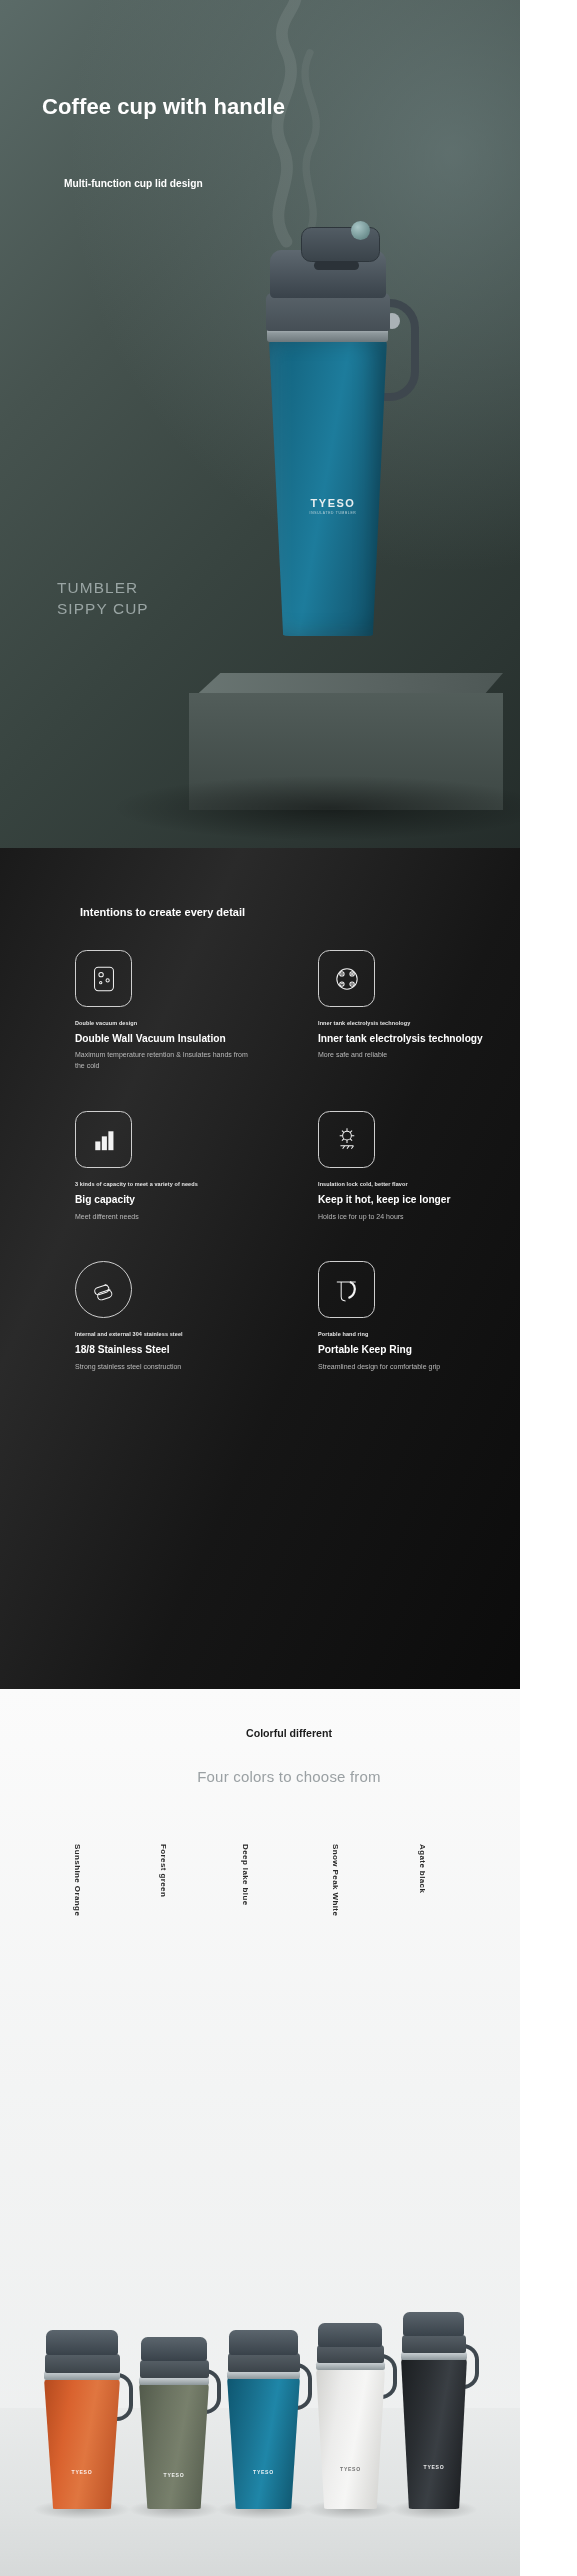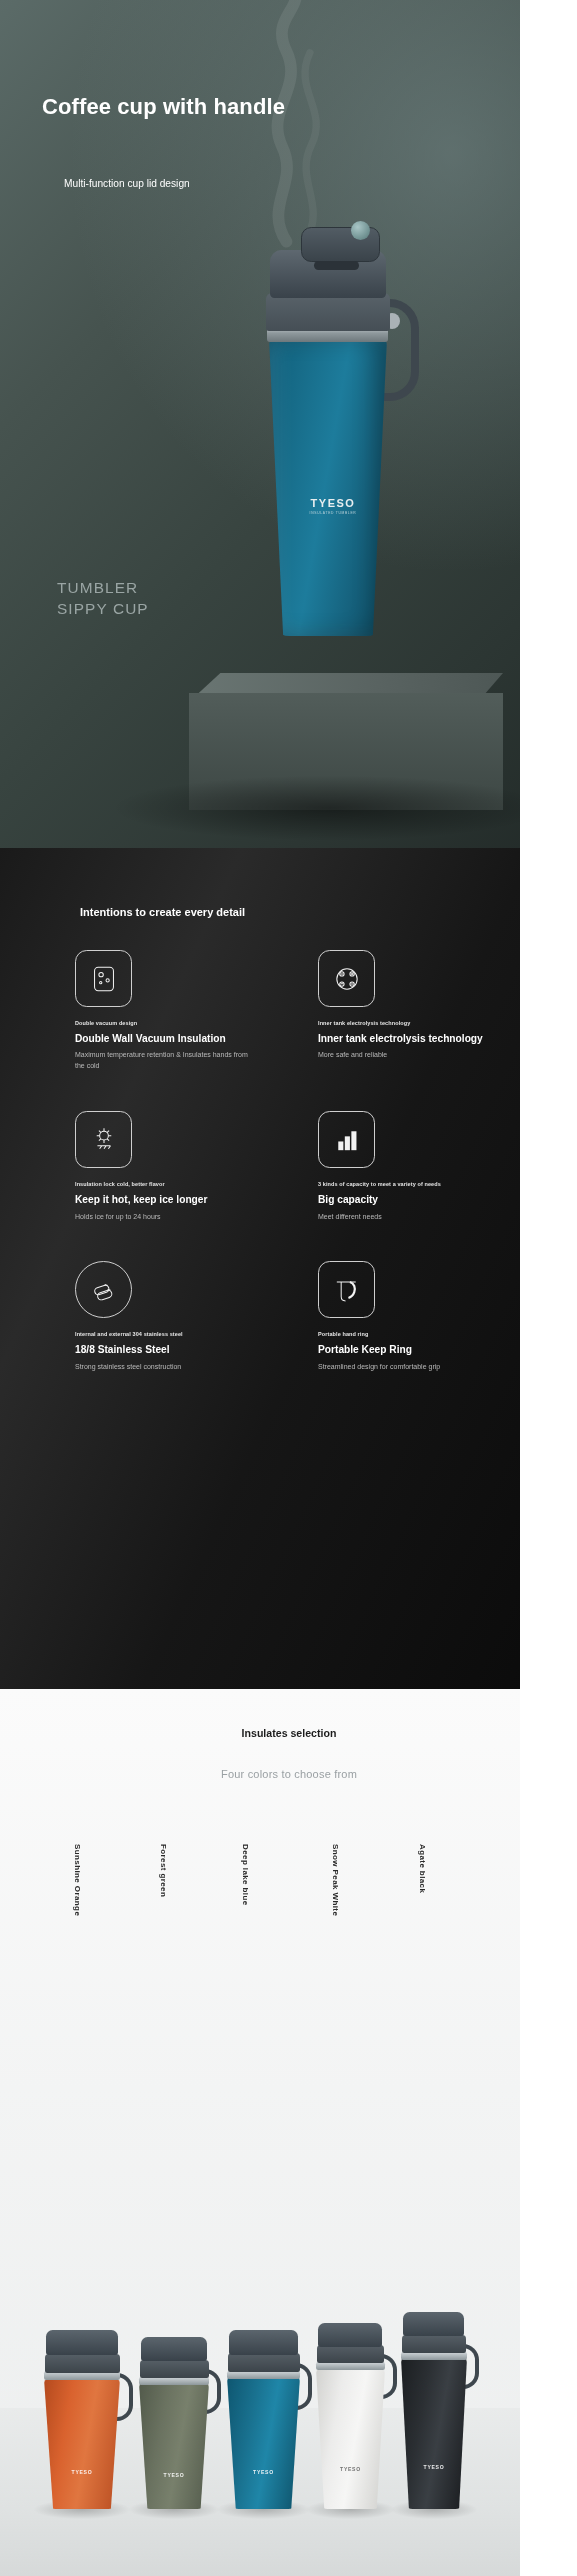--- a/index.html
+++ b/index.html
@@ -33,21 +33,21 @@
     font-size: 22px;
     font-weight: bold;
     color: #ffffff;
     letter-spacing: 0.1px;
   }
   .hero-sub {
     position: absolute;
     left: 64px;
     top: 178px;
     font-size: 10.2px;
-    font-weight: normal;
+    font-weight: bold;
     color: #ffffff;
   }
   .hero-side {
     position: absolute;
     left: 57px;
     top: 578px;
     font-size: 15.4px;
     line-height: 1.35;
     color: #9aa5a4;
     letter-spacing: 1.1px;
@@ -249,21 +249,21 @@
     top: 38px; left: 0; width: 100%;
     text-align: center;
     font-size: 10.6px;
     font-weight: bold;
     color: #1c1c1c;
   }
   .colors-sub {
     position: absolute;
     top: 79px; left: 0; width: 100%;
     text-align: center;
-    font-size: 11px;
+    font-size: 15px;
     color: #9aa0a3;
     letter-spacing: 0.2px;
   }
   .swatch-labels {
     position: absolute;
     top: 155px;
     left: 0; width: 100%;
     height: 124px;
   }
   .vlabel {
@@ -401,41 +401,41 @@
           </svg>
         </div>
         <div class="feat-kicker">Inner tank electrolysis technology</div>
         <div class="feat-head">Inner tank electrolysis technology</div>
         <div class="feat-desc">More safe and reliable</div>
       </div>
 
       <div class="feat">
         <div class="feat-icon">
           <svg width="32" height="32" viewBox="0 0 44 44" fill="none" stroke="#f2f2f2" stroke-width="1.4">
+            <rect x="10" y="24" width="7" height="12" fill="#f2f2f2" stroke="none"></rect>
+            <rect x="19" y="17" width="7" height="19" fill="#f2f2f2" stroke="none"></rect>
+            <rect x="28" y="10" width="7" height="26" fill="#f2f2f2" stroke="none"></rect>
+          </svg>
+        </div>
+        <div class="feat-kicker">3 kinds of capacity to meet a variety of needs</div>
+        <div class="feat-head">Big capacity</div>
+        <div class="feat-desc">Meet different needs</div>
+      </div>
+
+      <div class="feat">
+        <div class="feat-icon">
+          <svg width="32" height="32" viewBox="0 0 44 44" fill="none" stroke="#f2f2f2" stroke-width="1.4">
             <circle cx="22" cy="16" r="6"></circle>
             <path d="M22 6v4M22 22v4M12 16h4M28 16h4M15 9l3 3M26 20l3 3M29 9l-3 3M18 20l-3 3"></path>
             <path d="M13 30h18M16 34l3-4M22 34l3-4M28 34l3-4"></path>
           </svg>
         </div>
         <div class="feat-kicker">Insulation lock cold, better flavor</div>
         <div class="feat-head">Keep it hot, keep ice longer</div>
         <div class="feat-desc">Holds ice for up to 24 hours</div>
-      </div>
-
-      <div class="feat">
-        <div class="feat-icon">
-          <svg width="32" height="32" viewBox="0 0 44 44" fill="none" stroke="#f2f2f2" stroke-width="1.4">
-            <rect x="10" y="24" width="7" height="12" fill="#f2f2f2" stroke="none"></rect>
-            <rect x="19" y="17" width="7" height="19" fill="#f2f2f2" stroke="none"></rect>
-            <rect x="28" y="10" width="7" height="26" fill="#f2f2f2" stroke="none"></rect>
-          </svg>
-        </div>
-        <div class="feat-kicker">3 kinds of capacity to meet a variety of needs</div>
-        <div class="feat-head">Big capacity</div>
-        <div class="feat-desc">Meet different needs</div>
       </div>
 
       <div class="feat">
         <div class="feat-icon circle">
           <svg width="32" height="32" viewBox="0 0 44 44" fill="none" stroke="#f2f2f2" stroke-width="1.4">
             <rect x="9" y="17" width="20" height="10" rx="5" transform="rotate(-18 19 22)"></rect>
             <rect x="13" y="24" width="20" height="10" rx="5" transform="rotate(-18 23 29)"></rect>
             <path d="M23 14.5l4 1.2M27 21l4 1.2"></path>
           </svg>
         </div>
@@ -454,21 +454,21 @@
         </div>
         <div class="feat-kicker">Portable hand ring</div>
         <div class="feat-head">Portable Keep Ring</div>
         <div class="feat-desc">Streamlined design for comfortable grip</div>
       </div>
 
     </div>
   </section>
 
   <section class="colors">
-    <h2 class="colors-title">Insulates selection</h2>
+    <h2 class="colors-title">Colorful different</h2>
     <div class="colors-sub">Four colors to choose from</div>
 
     <div class="swatch-labels">
       <div class="vlabel" style="left:73px; top:0;">Sunshine Orange</div>
       <div class="vlabel" style="left:159px; top:0;">Forest green</div>
       <div class="vlabel" style="left:241px; top:0;">Deep lake blue</div>
       <div class="vlabel" style="left:331px; top:0;">Snow Peak White</div>
       <div class="vlabel" style="left:418px; top:0;">Agate black</div>
     </div>
 

